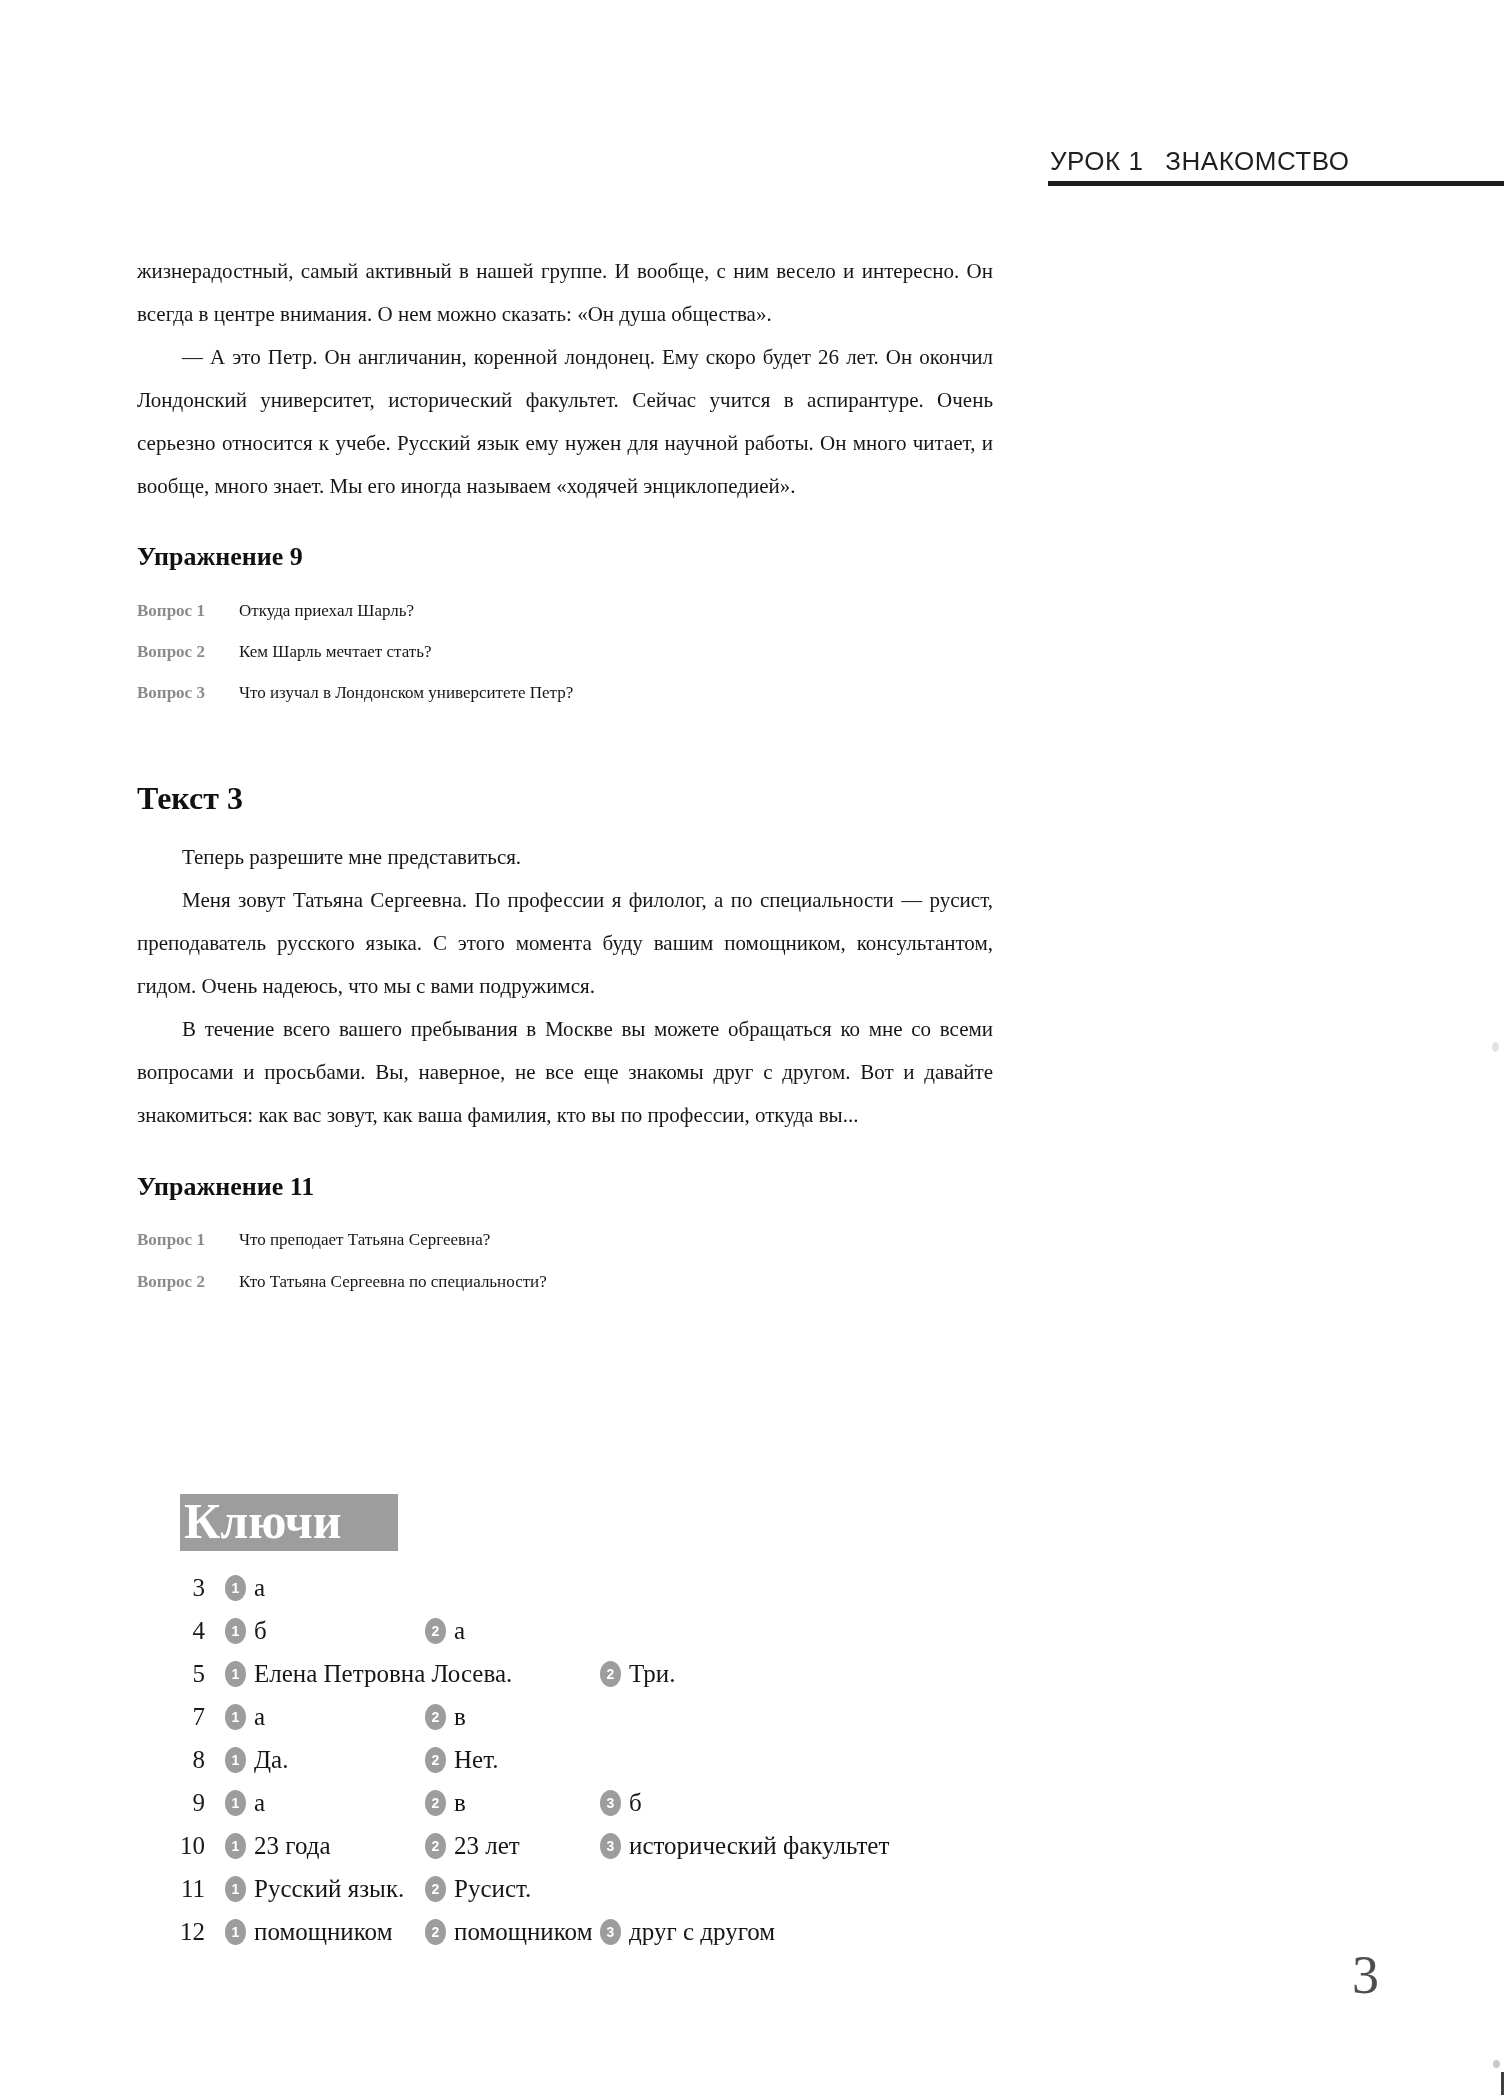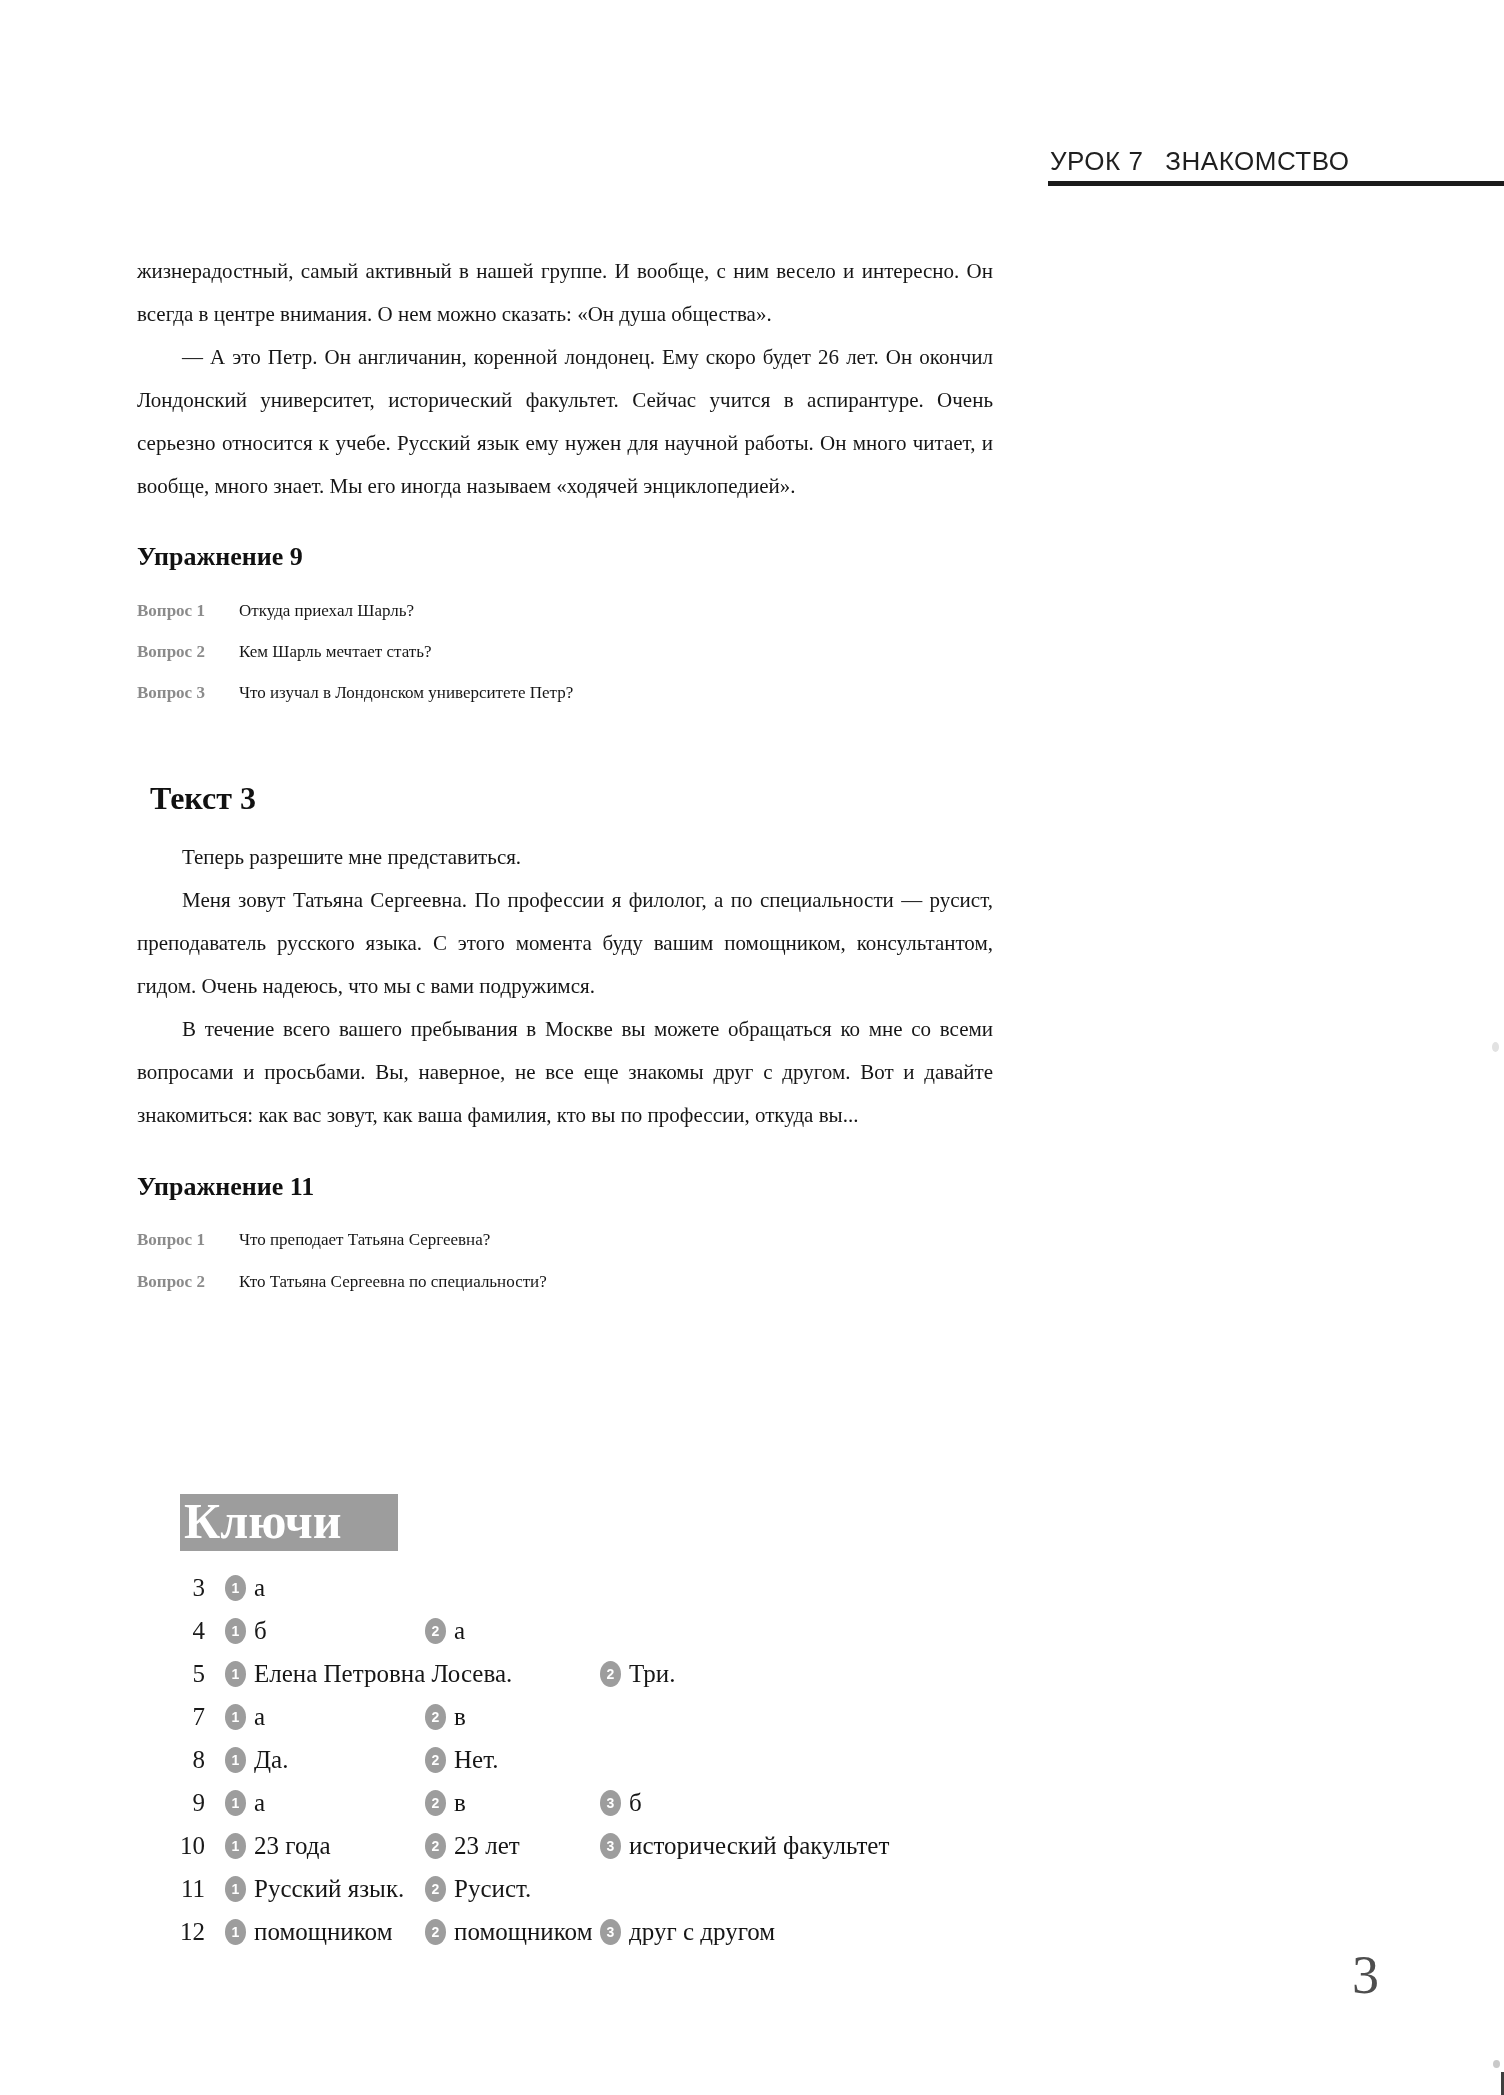--- a/index.html
+++ b/index.html
@@ -31,21 +31,21 @@
   .text3-body { top:836px; }
 
   
   .ex-title {
     position:absolute; left:137px; font-weight:bold; font-size:26px; color:#111;
     font-family:"Liberation Serif", serif;
   }
   .ex9-title { top:542px; }
   .ex11-title { top:1172px; }
   .text-title {
-    position:absolute; left:150px; font-weight:bold; font-size:32px; color:#111;
+    position:absolute; left:137px; font-weight:bold; font-size:32px; color:#111;
     top:780px;
   }
 
   
   .qblock { position:absolute; left:137px; width:900px; font-size:17px; }
   .ex9-q  { top:590px; }
   .ex11-q { top:1219px; }
   .qrow { display:flex; }
   .ex9-q  .qrow { height:41px; line-height:41px; }
   .ex11-q .qrow { height:42px; line-height:42px; }
@@ -89,21 +89,21 @@
   .speck1 { position:absolute; left:1492px; top:1042px; width:7px; height:10px; background:#e2e2e2; border-radius:50%; }
   .speck2 { position:absolute; left:1493px; top:2060px; width:7px; height:8px; background:#c9c9c9; border-radius:50%; }
   .corner-mark { position:absolute; right:0; bottom:0; width:3px; height:23px; background:#3f3f3f; }
 </style>
 </head>
 <body>
 
 <div class="page">
 
   <div class="header">
-    <span>УРОК 7</span>
+    <span>УРОК 1</span>
     <span>ЗНАКОМСТВО</span>
   </div>
   <div class="header-rule"></div>
 
   <div class="textblock intro">
     <p>жизнерадостный, самый активный в нашей группе. И вообще, с ним весело и интересно. Он всегда в центре внимания. О нем можно сказать: «Он душа общества».</p>
     <p class="ind">— А это Петр. Он англичанин, коренной лондонец. Ему скоро будет 26 лет. Он окончил Лондонский университет, исторический факультет. Сейчас учится в аспирантуре. Очень серьезно относится к учебе. Русский язык ему нужен для научной работы. Он много читает, и вообще, много знает. Мы его иногда называем «ходячей энциклопедией».</p>
   </div>
 
   <div class="ex-title ex9-title">Упражнение 9</div>

